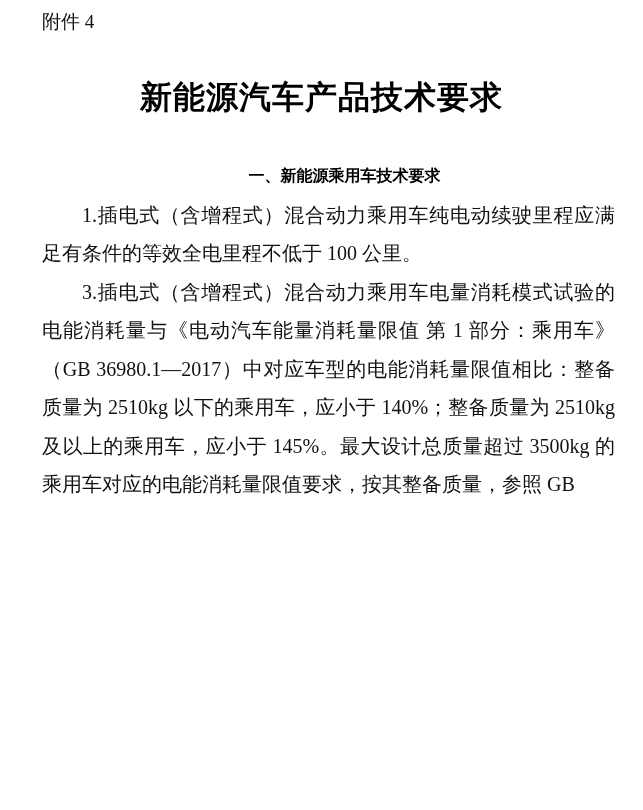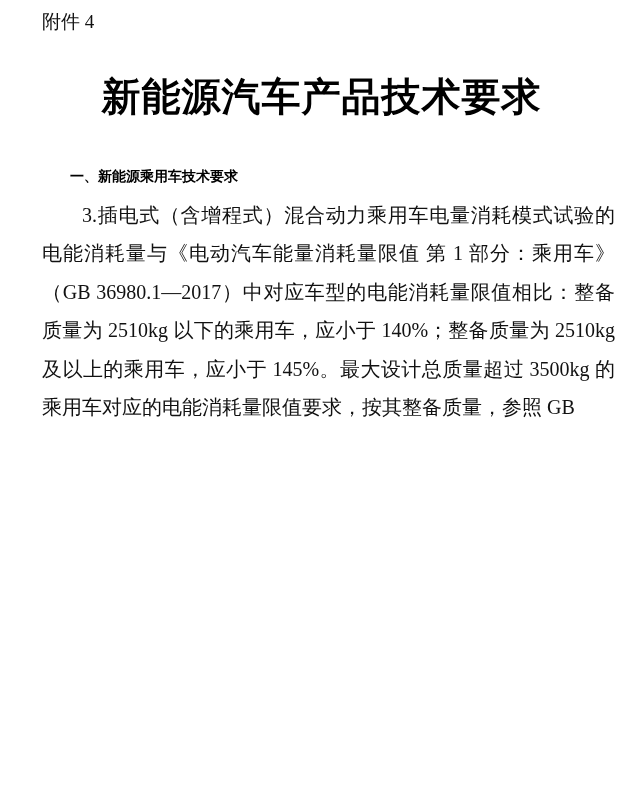--- a/index.html
+++ b/index.html
@@ -20,60 +20,61 @@
   .attachment-label {
     padding: 11px 0 0 42px;
     font-size: 19px;
     line-height: 22px;
     color: #111111;
   }
   .doc-title {
     margin: 46px 0 0 0;
     padding: 0;
     text-align: center;
-    font-size: 39px;
+    font-size: 32px;
     line-height: 36px;
     font-weight: bold;
     font-family: "Liberation Serif", "DejaVu Serif", serif;
     color: #000000;
     letter-spacing: 1px;
   }
   .content {
     margin-top: 42px;
     padding: 0 28px 0 42px;
     font-size: 20px;
     line-height: 38.5px;
     text-align: justify;
     color: #111111;
   }
   .section-heading {
     margin: 0;
     padding: 0;
-    font-size: 14px;
+    font-size: 16px;
     line-height: 38.5px;
     font-weight: bold;
     font-family: "Liberation Sans", "DejaVu Sans", sans-serif;
     text-indent: 2em;
-    text-align: left;
+    text-align: center;
     color: #000000;
   }
   .para {
     margin: 0;
     padding: 0;
     text-indent: 2em;
   }
 </style>
 </head>
 <body>
 
 <div class="page">
   <div class="attachment-label">附件 4</div>
 
   <h1 class="doc-title">新能源汽车产品技术要求</h1>
 
   <div class="content">
     <h2 class="section-heading">一、新能源乘用车技术要求</h2>
 
+    <p class="para">1.插电式（含增程式）混合动力乘用车纯电动续驶里程应满足有条件的等效全电里程不低于 100 公里。</p>
 
 
     <p class="para">3.插电式（含增程式）混合动力乘用车电量消耗模式试验的电能消耗量与《电动汽车能量消耗量限值 第 1 部分：乘用车》（GB 36980.1—2017）中对应车型的电能消耗量限值相比：整备质量为 2510kg 以下的乘用车，应小于 140%；整备质量为 2510kg 及以上的乘用车，应小于 145%。最大设计总质量超过 3500kg 的乘用车对应的电能消耗量限值要求，按其整备质量，参照 GB</p>
   </div>
 </div>
 
 </body></html>

